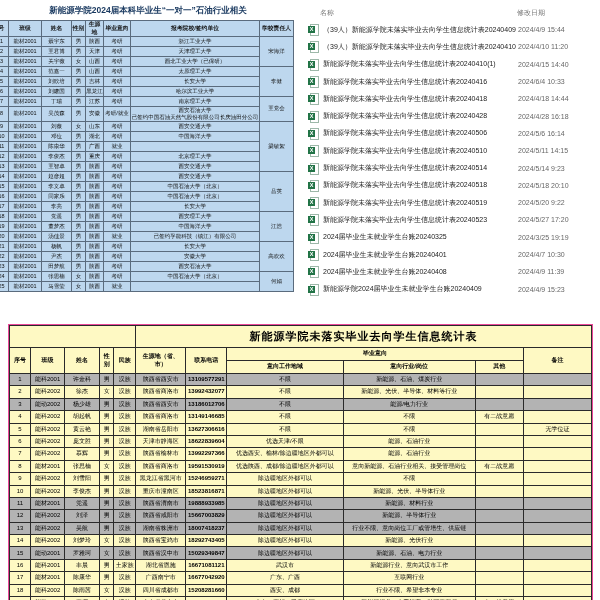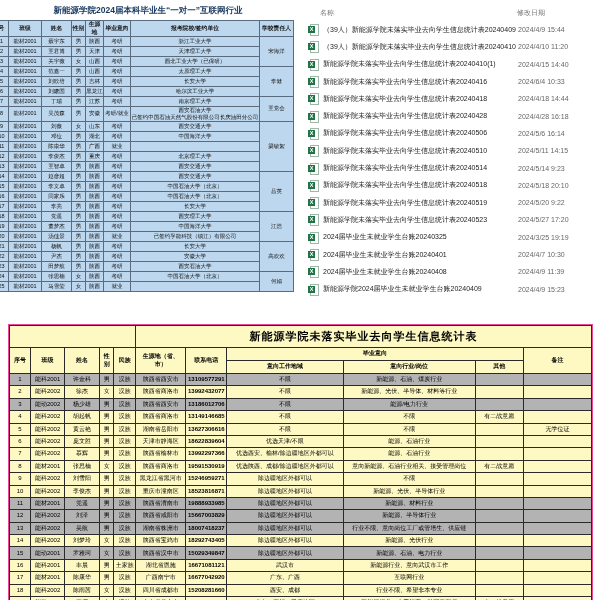--- a/index.html
+++ b/index.html
@@ -33,21 +33,21 @@
   table.stats tr.shead td{font-weight:bold;height:12px;}
   table.stats tr.hl td{background:#b3b3b3;}
   table.stats td.phone{font-weight:bold;}
 </style>
 </head>
 <body>
 
 <div class="canvas">
 
   <div class="ledger-panel">
-    <div class="ledger-title">新能源学院2024届本科毕业生“一对一”互联网行业</div>
+    <div class="ledger-title">新能源学院2024届本科毕业生“一对一”石油行业相关</div>
     <table class="ledger">
       <colgroup>
         <col style="width:14px">
           <col style="width:33px">
           <col style="width:30px">
           <col style="width:14px">
         <col style="width:18px">
           <col style="width:27px">
           <col style="width:129px">
           <col style="width:34px">

